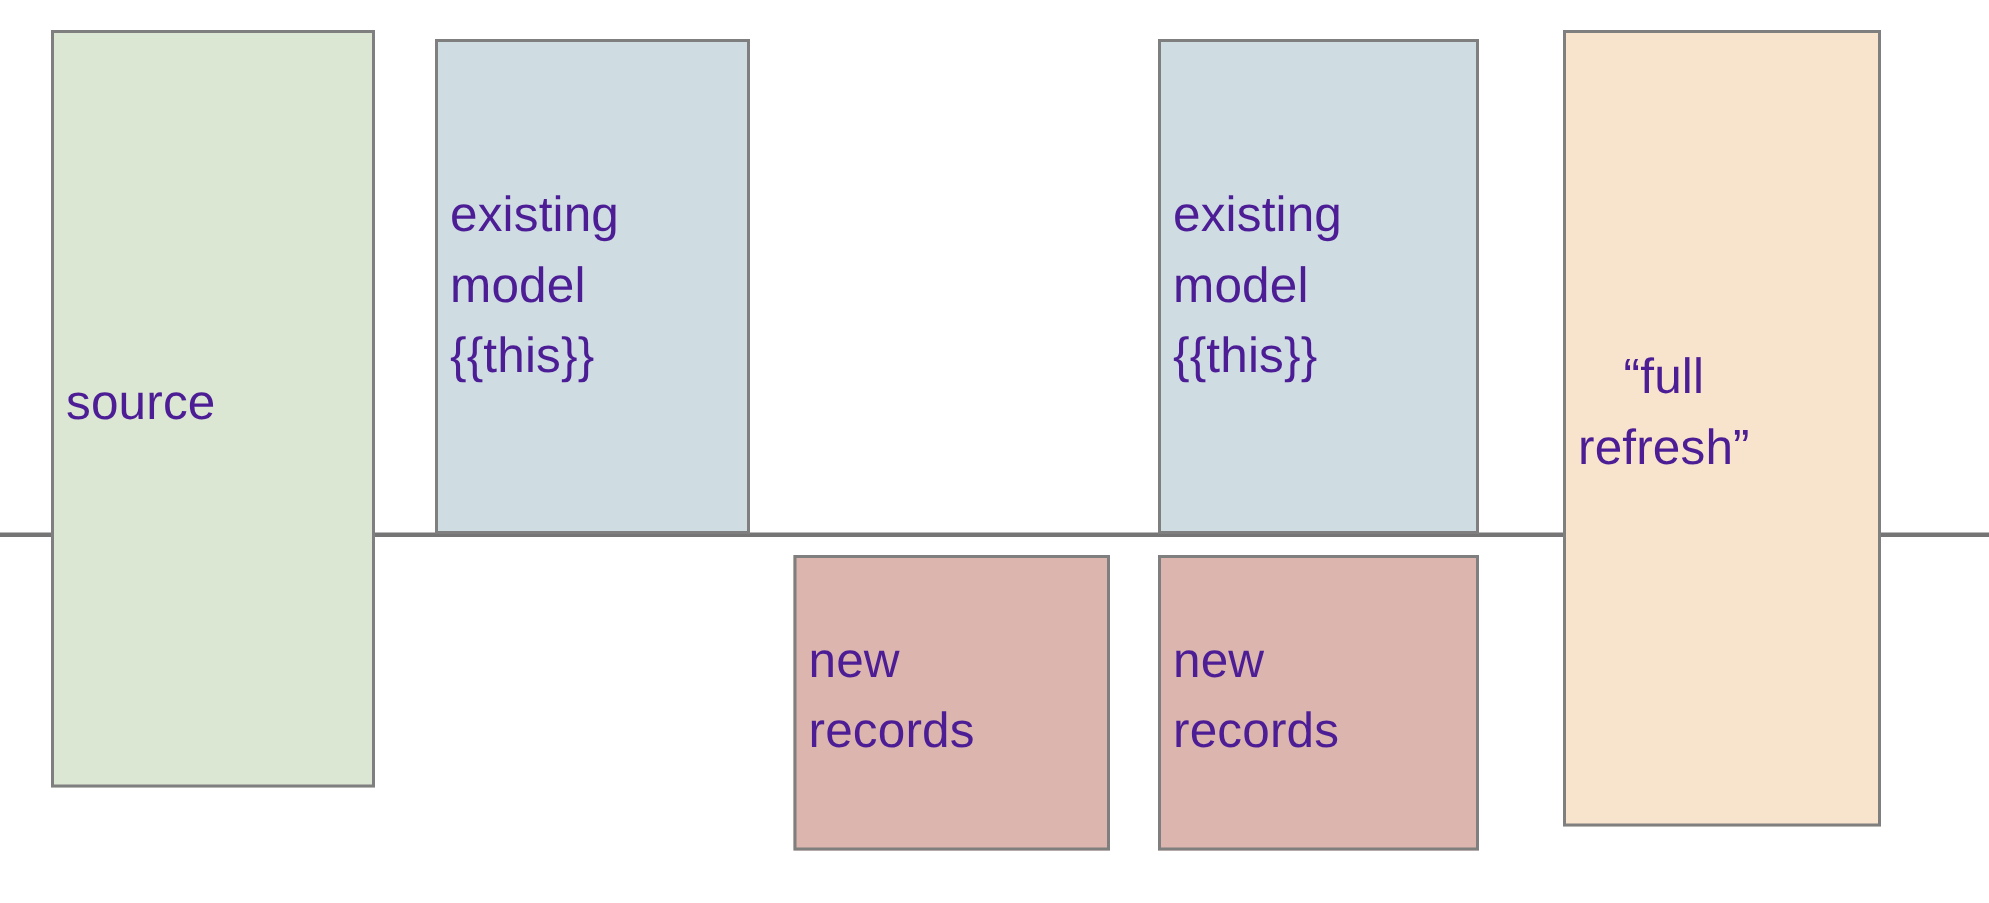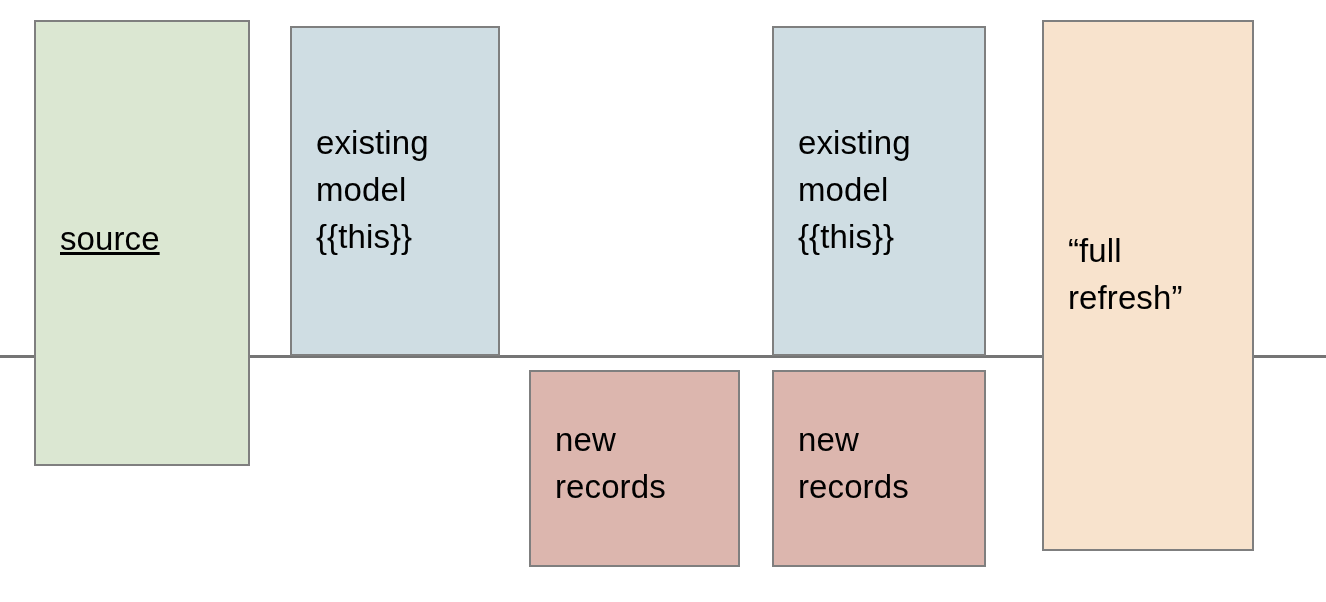--- a/index.html
+++ b/index.html
@@ -31,39 +31,39 @@
     box-sizing: border-box;
     border: 2px solid #7f7f7f;
     z-index: 2;
     display: flex;
     align-items: center;
     justify-content: flex-start;
   }
   .box-label {
     font-size: 33px;
     line-height: 1.42;
-    color: #000000;
-    padding-left: 24px;
+    color: #4c1d95;
+    padding-left: 8px;
     white-space: pre-line;
     letter-spacing: 0.1px;
   }
   .box.green  { background: #dbe7d2; }
   .box.blue   { background: #cfdde3; }
   .box.pink   { background: #dcb6ae; margin-top: 16px; }
   .box.peach  { background: #f8e3cd; }
   .align-top    { align-items: flex-start; }
 </style>
 </head>
 <body>
 
 <div id="canvas" style="background: rgb(255, 255, 255);">
 
   <div class="axis-line" style="top: 355px; border-top-color: rgb(117, 117, 117); border-top-width: 3px;"></div>
 
-  <div class="box green" style="left: 34px; top: 20px; width: 216px; height: 446px; background: rgb(219, 231, 210); border-color: rgb(127, 127, 127); text-decoration: underline;">
+  <div class="box green" style="left: 34px; top: 20px; width: 216px; height: 505px; background: rgb(219, 231, 210); border-color: rgb(127, 127, 127);">
     <span class="box-label" style="margin-top:-8px;">source</span>
   </div>
 
   <div class="box blue align-top" style="left: 290px; top: 26px; width: 210px; height: 330px; background: rgb(207, 221, 227); border-color: rgb(127, 127, 127);">
     <span class="box-label" style="margin-top:92px;">existing
 model
 {{this}}</span>
   </div>
 
   <div class="box pink align-top" style="left: 529px; top: 354px; width: 211px; height: 197px; background: rgb(220, 182, 174); border-color: rgb(127, 127, 127);">
@@ -75,18 +75,18 @@
     <span class="box-label" style="margin-top:92px;">existing
 model
 {{this}}</span>
   </div>
 
   <div class="box pink align-top" style="left: 772px; top: 354px; width: 214px; height: 197px; background: rgb(220, 182, 174); border-color: rgb(127, 127, 127);">
     <span class="box-label" style="margin-top:45px;">new
 records</span>
   </div>
 
-  <div class="box peach align-top" style="left: 1042px; top: 20px; width: 212px; height: 531px; background: rgb(248, 227, 205); border-color: rgb(127, 127, 127);">
+  <div class="box peach align-top" style="left: 1042px; top: 20px; width: 212px; height: 531px; background: rgb(248, 227, 205); border-color: rgb(127, 127, 127); text-align: center;">
     <span class="box-label" style="margin-top:206px;">“full
 refresh”</span>
   </div>
 
 </div>
 
 </body></html>

